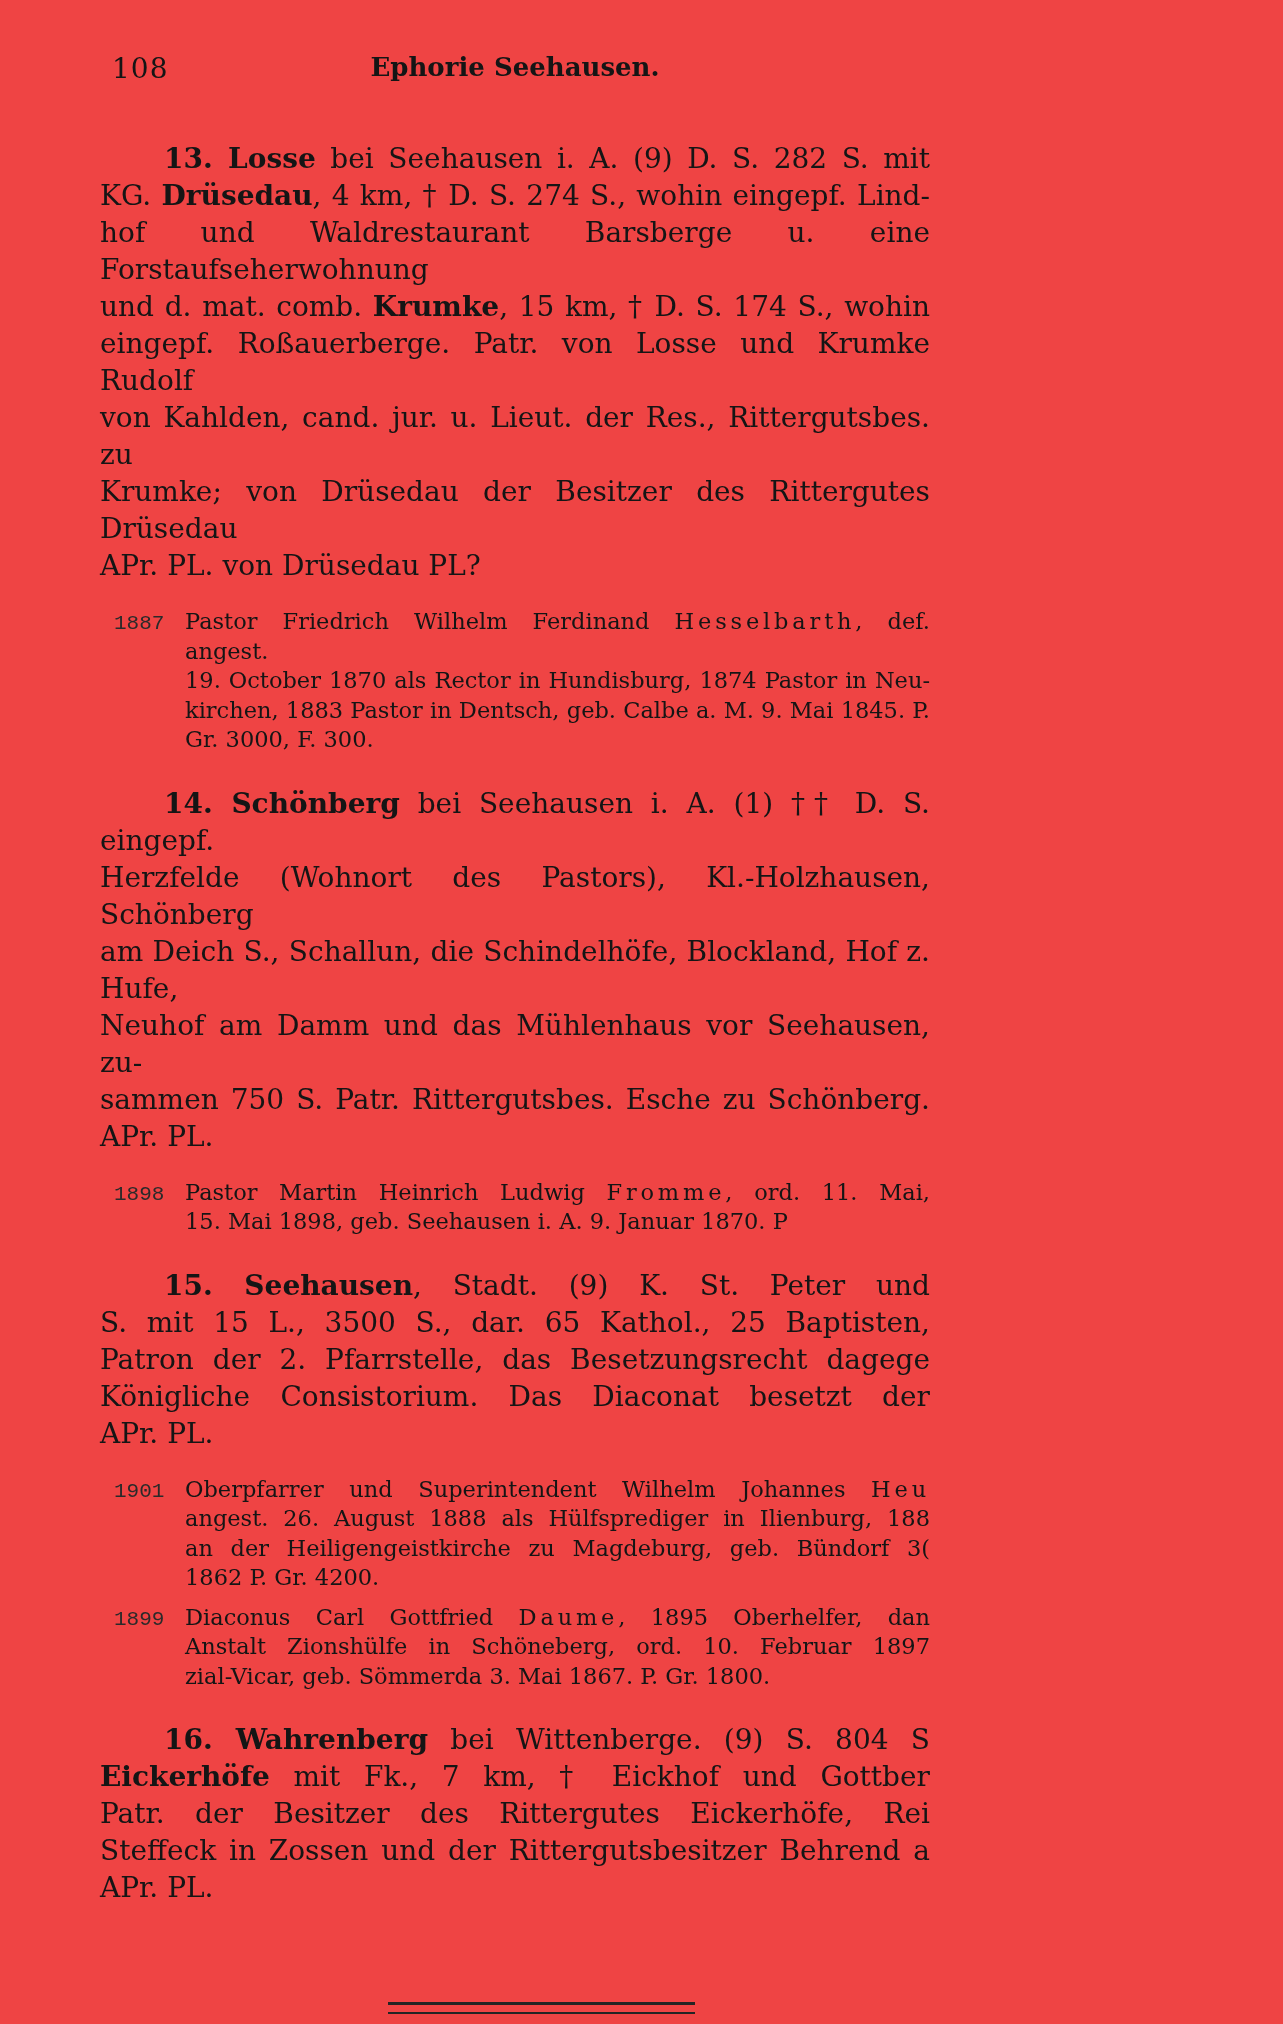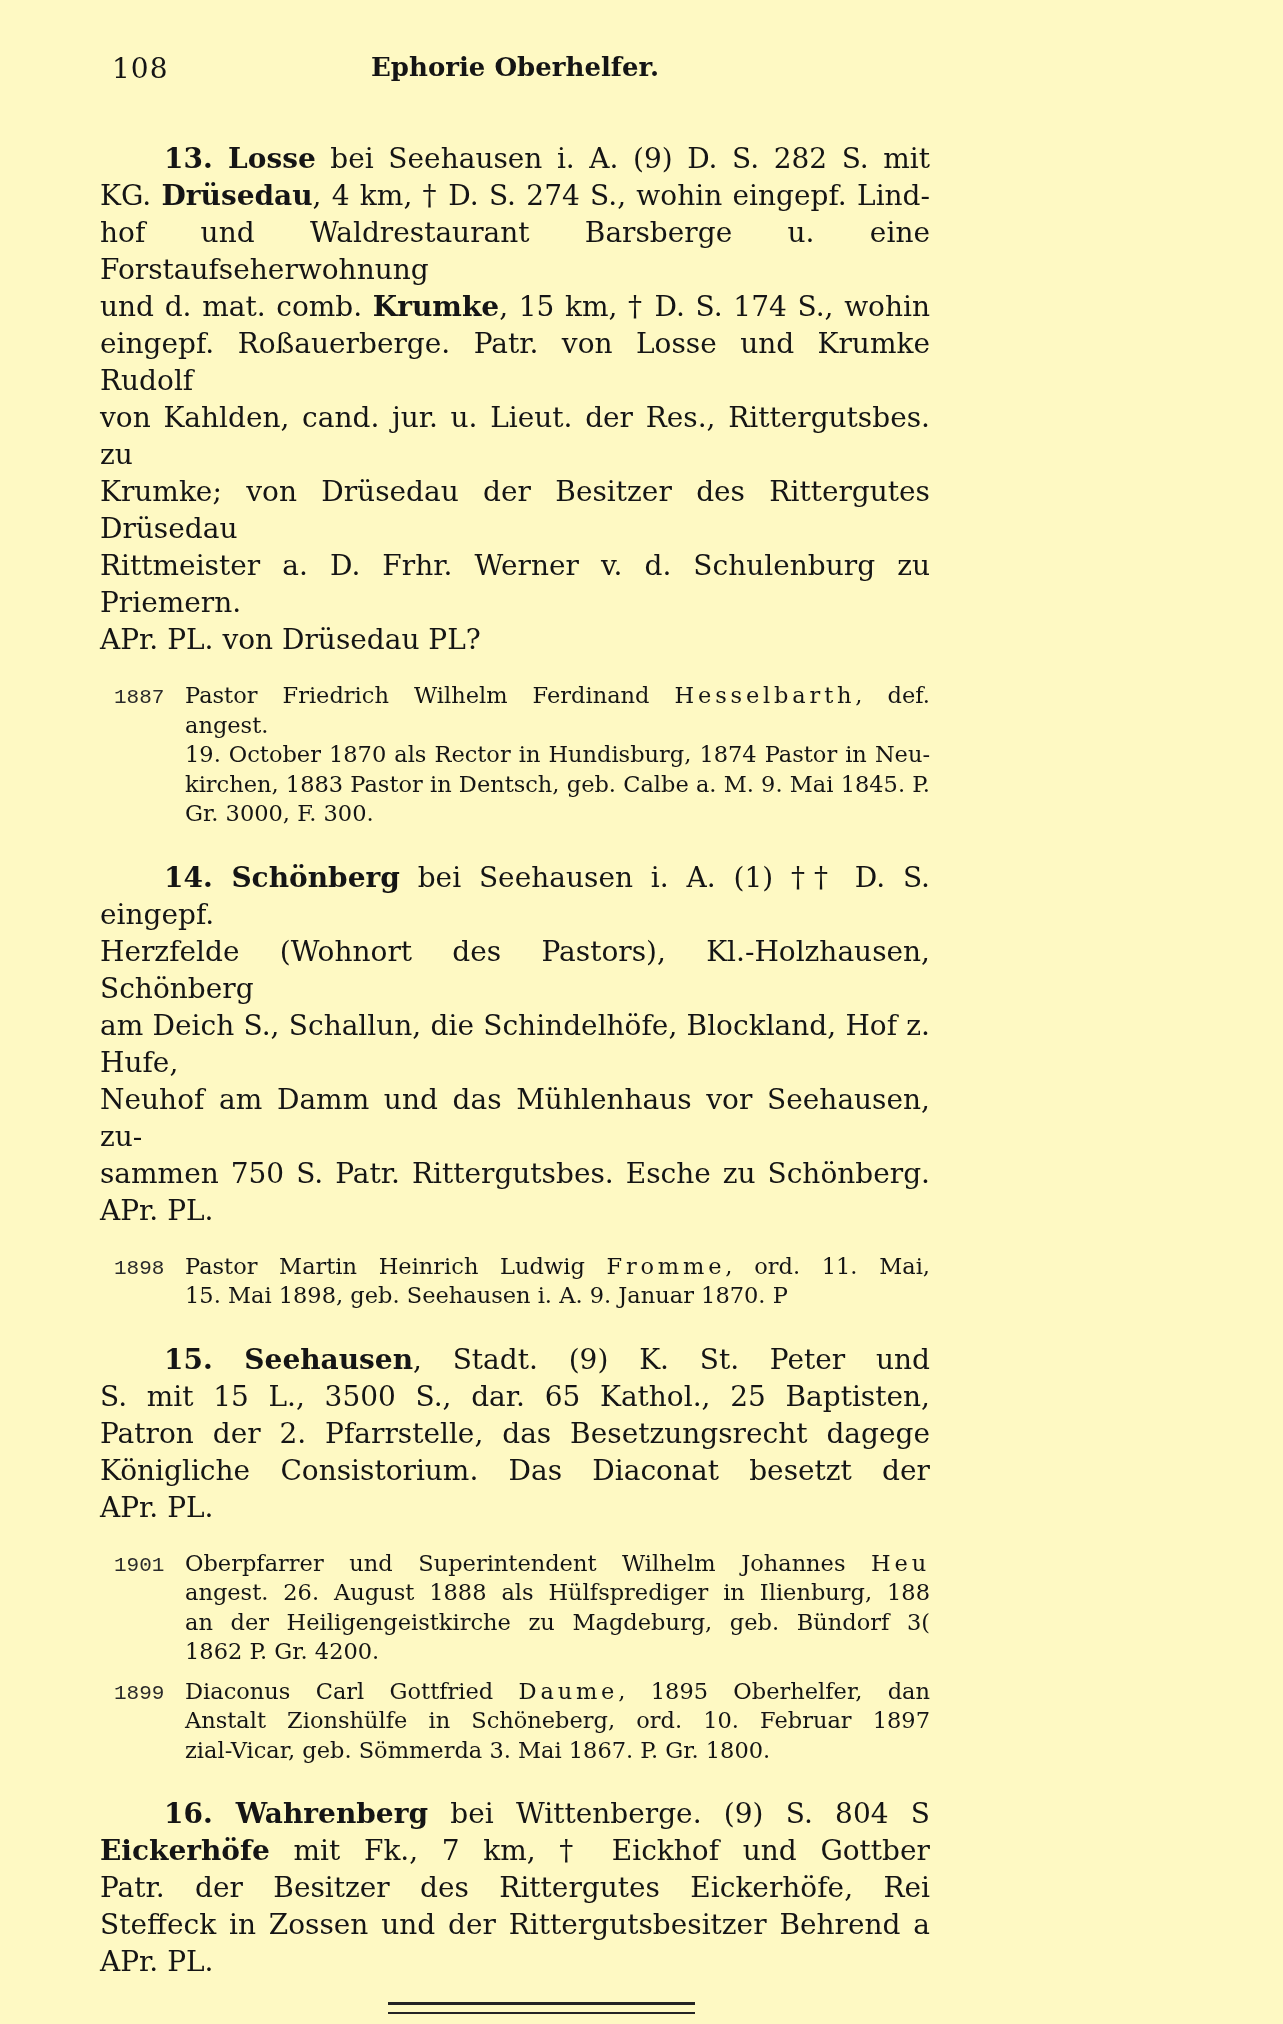--- a/index.html
+++ b/index.html
@@ -1,19 +1,19 @@
 <!DOCTYPE html>
 <html><head>
 <meta charset="utf-8">
 <style>
   html,body{margin:0;padding:0;background:#e8e8e8;}
   .page{
     position:relative;
     width:1283px;height:2024px;
-    background:#fef9c3;
+    background:#ef4444;
     color:#151515;
     font-family:"DejaVu Serif","Liberation Serif",serif;
     overflow:hidden;
     margin:0 auto;
   }
   .page-number{
     position:absolute;left:112px;top:52px;
     font-size:28px;letter-spacing:1px;
   }
   .running-title{
@@ -42,33 +42,32 @@
   .bottom-double-rule{
     position:absolute;left:388px;top:2002px;width:307px;height:7px;
     border-top:3px solid #242424;border-bottom:2px solid #242424;
   }
 </style>
 </head>
 <body>
 
 <div class="page">
   <div class="page-number">108</div>
-  <div class="running-title">Ephorie Oberhelfer.</div>
+  <div class="running-title">Ephorie Seehausen.</div>
 
   <div class="text-column">
 
   <div class="block entry">
         <div class="line j ind"><span class="b">13. Losse</span><span> bei Seehausen i. A. (9) D. S. 282 S. mit</span></div>
         <div class="line j"><span>KG. </span><span class="b">Drüsedau</span><span>, 4 km, † D. S. 274 S., wohin eingepf. Lind-</span></div>
         <div class="line j"><span>hof und Waldrestaurant Barsberge u. eine Forstaufseherwohnung</span></div>
         <div class="line j"><span>und d. mat. comb. </span><span class="b">Krumke</span><span>, 15 km, † D. S. 174 S., wohin</span></div>
         <div class="line j"><span>eingepf. Roßauerberge. Patr. von Losse und Krumke Rudolf</span></div>
         <div class="line j"><span>von Kahlden, cand. jur. u. Lieut. der Res., Rittergutsbes. zu</span></div>
         <div class="line j"><span>Krumke; von Drüsedau der Besitzer des Rittergutes Drüsedau</span></div>
-        <div class="line j"><span>Rittmeister a. D. Frhr. Werner v. d. Schulenburg zu Priemern.</span></div>
         <div class="line"><span>APr. PL. von Drüsedau PL?</span></div>
       </div>
       <div class="block note">
         <span class="year">1887</span>
         <div class="line j"><span>Pastor Friedrich Wilhelm Ferdinand </span><span class="spaced">Hesselbarth</span><span>, def. angest.</span></div>
         <div class="line j"><span>19. October 1870 als Rector in Hundisburg, 1874 Pastor in Neu-</span></div>
         <div class="line j"><span>kirchen, 1883 Pastor in Dentsch, geb. Calbe a. M. 9. Mai 1845. P.</span></div>
         <div class="line"><span>Gr. 3000, F. 300.</span></div>
       </div>
       <div class="block entry">

